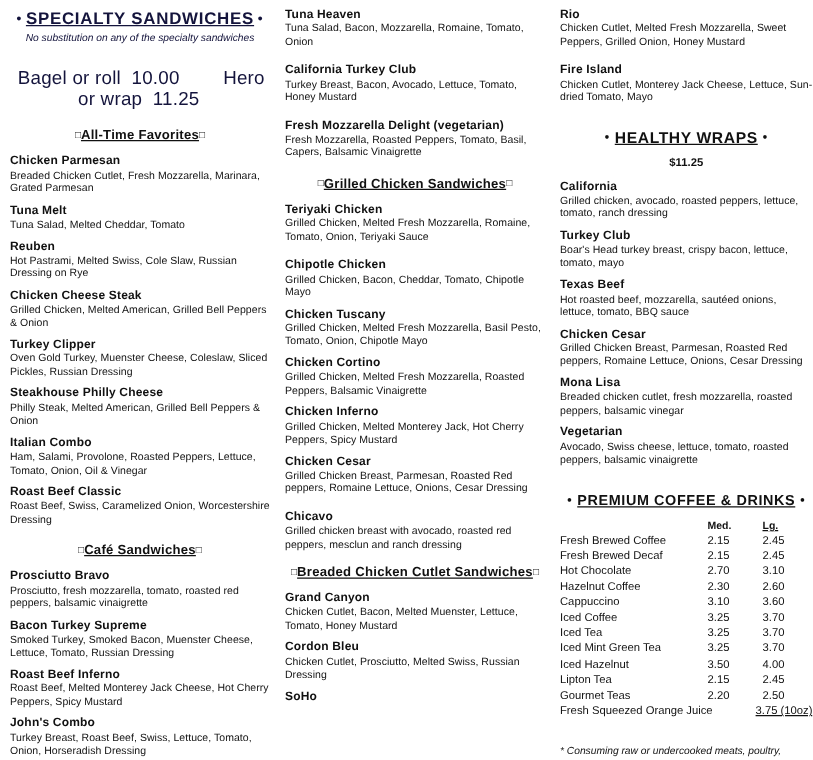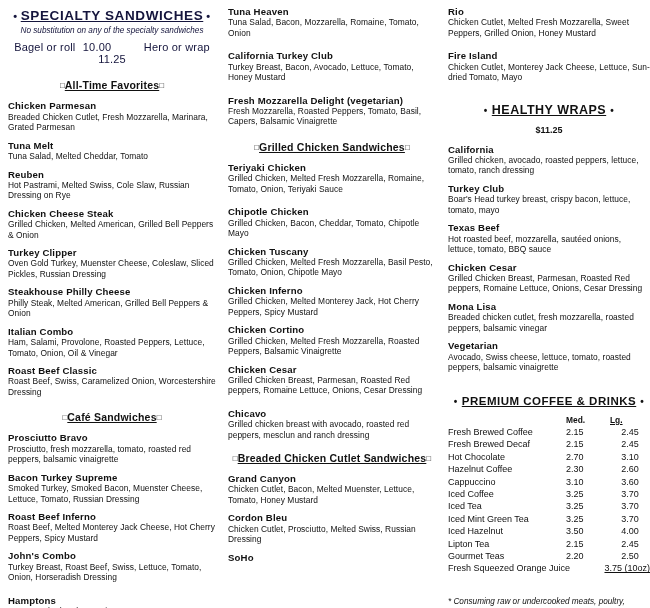--- a/index.html
+++ b/index.html
@@ -36,21 +36,21 @@
   }
   .masthead-title .dot{
     text-decoration:none;display:inline-block;
     font-size:11px;vertical-align:middle;padding:0 3px;
   }
   .masthead-sub{
     font-size:8.2px;font-style:italic;color:#14143c;
     margin-top:2px;line-height:1.15;
   }
   .masthead-prices{
-    font-size:11px;color:#14143c;margin-top:6px;
+    font-size:15px;color:#14143c;margin-top:19px;
     letter-spacing:.2px;
   }
   .masthead-prices span{padding:0 2px;}
   .masthead-prices .gap{display:inline-block;width:18px;}
 
   
   .sec-head{
     text-align:center;
     font-size:10.5px;font-weight:bold;
     color:#111;
@@ -89,21 +89,21 @@
   .drinks-head{
     display:flex;font-size:8.4px;font-weight:bold;
     margin-bottom:1px;
   }
   .drinks-head .d-name{flex:1;}
   .drinks-head .d-med{width:44px;text-align:left;}
   .drinks-head .d-lg{width:40px;text-align:left;text-decoration:underline;}
   .drink-row{display:flex;font-size:9px;line-height:1.38;}
   .drink-row .d-name{flex:1;}
   .drink-row .d-med{width:44px;text-align:left;}
-  .drink-row .d-lg{width:40px;text-align:center;}
+  .drink-row .d-lg{width:40px;text-align:left;}
   .drink-row.single .d-med{width:auto;text-decoration:underline;}
 
   .disclaimer{
     font-size:8.2px;font-style:italic;line-height:1.3;
     margin-top:22px;
   }
 </style>
 </head>
 <body>
 
@@ -223,26 +223,26 @@
       </div>
       <div class="item">
         <div class="item-name">Chipotle Chicken</div>
         <div class="item-desc">Grilled Chicken, Bacon, Cheddar, Tomato, Chipotle Mayo</div>
       </div>
       <div class="item">
         <div class="item-name">Chicken Tuscany</div>
         <div class="item-desc">Grilled Chicken, Melted Fresh Mozzarella, Basil Pesto, Tomato, Onion, Chipotle Mayo</div>
       </div>
       <div class="item">
+        <div class="item-name">Chicken Cortino</div>
+        <div class="item-desc">Grilled Chicken, Melted Fresh Mozzarella, Roasted Peppers, Balsamic Vinaigrette</div>
+      </div>
+      <div class="item">
         <div class="item-name">Chicken Inferno</div>
         <div class="item-desc">Grilled Chicken, Melted Monterey Jack, Hot Cherry Peppers, Spicy Mustard</div>
-      </div>
-      <div class="item">
-        <div class="item-name">Chicken Cortino</div>
-        <div class="item-desc">Grilled Chicken, Melted Fresh Mozzarella, Roasted Peppers, Balsamic Vinaigrette</div>
       </div>
       <div class="item spaced">
         <div class="item-name">Chicken Cesar</div>
         <div class="item-desc">Grilled Chicken Breast, Parmesan, Roasted Red peppers, Romaine Lettuce, Onions, Cesar Dressing</div>
       </div>
       <div class="item">
         <div class="item-name">Chicavo</div>
         <div class="item-desc">Grilled chicken breast with avocado, roasted red peppers, mesclun and ranch dressing</div>
       </div>
     </div>

